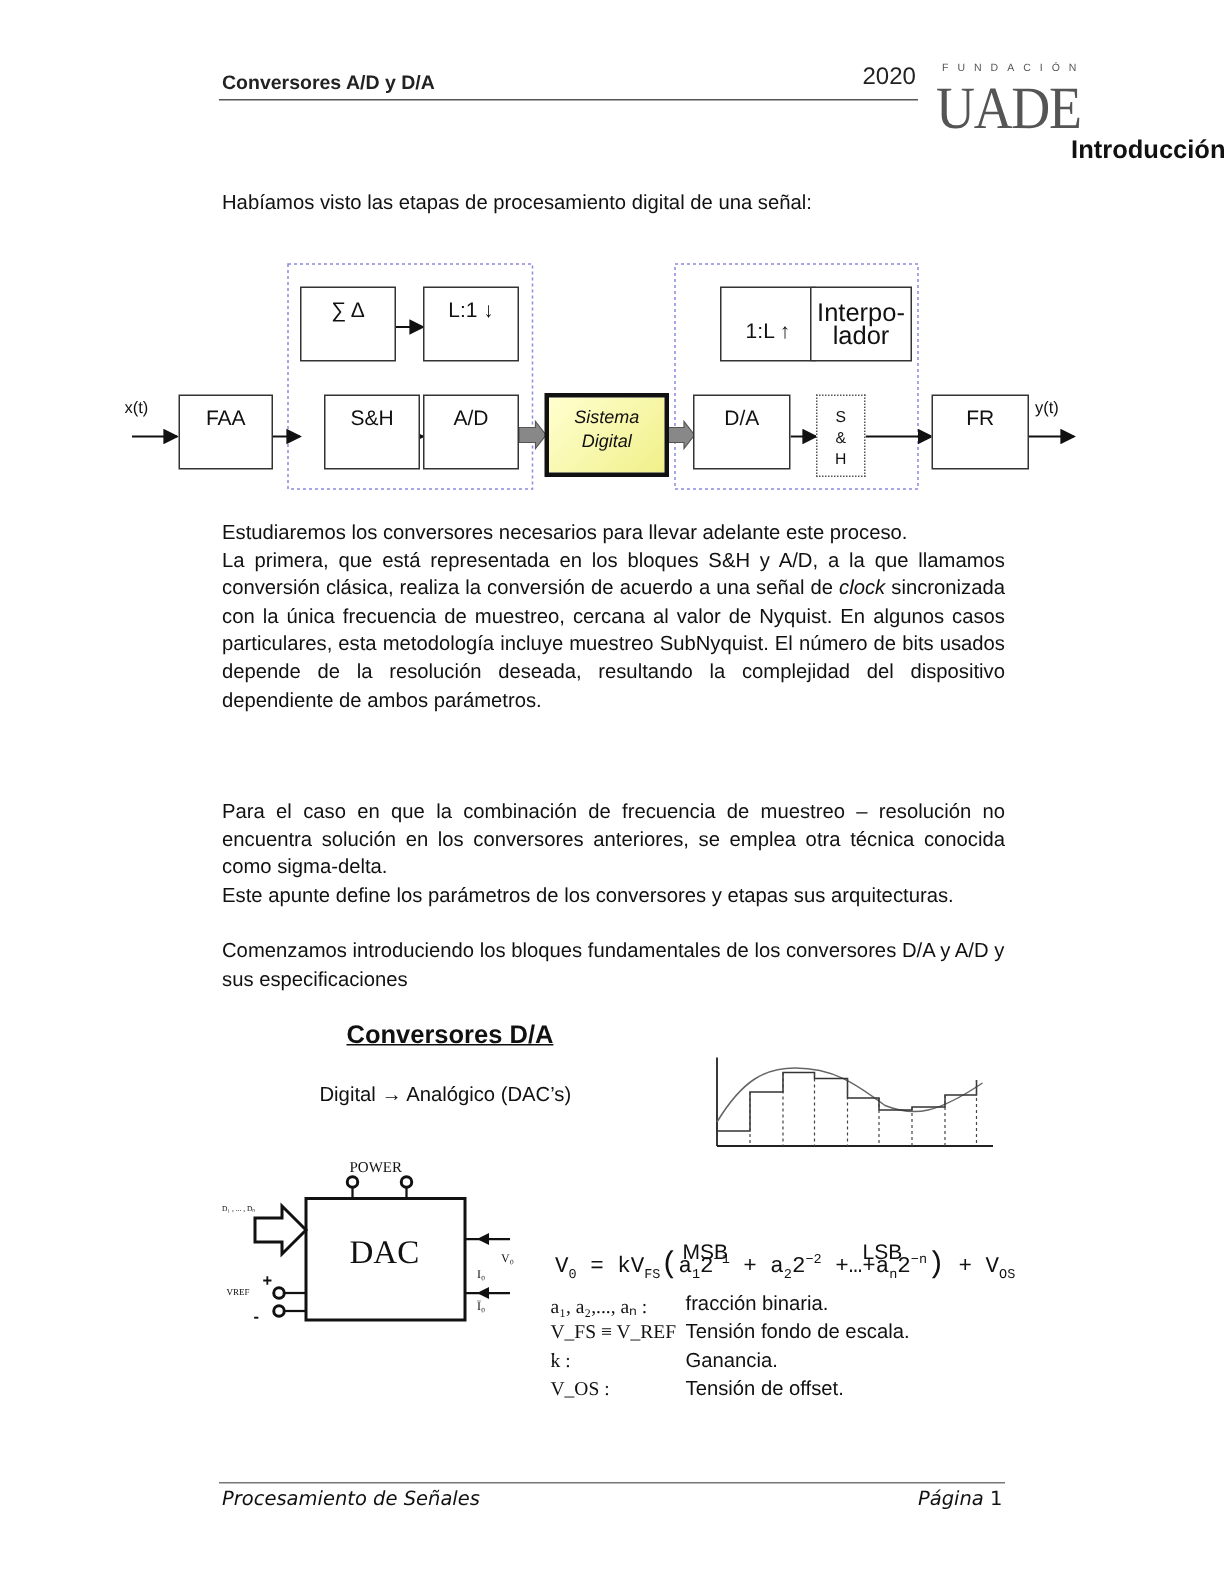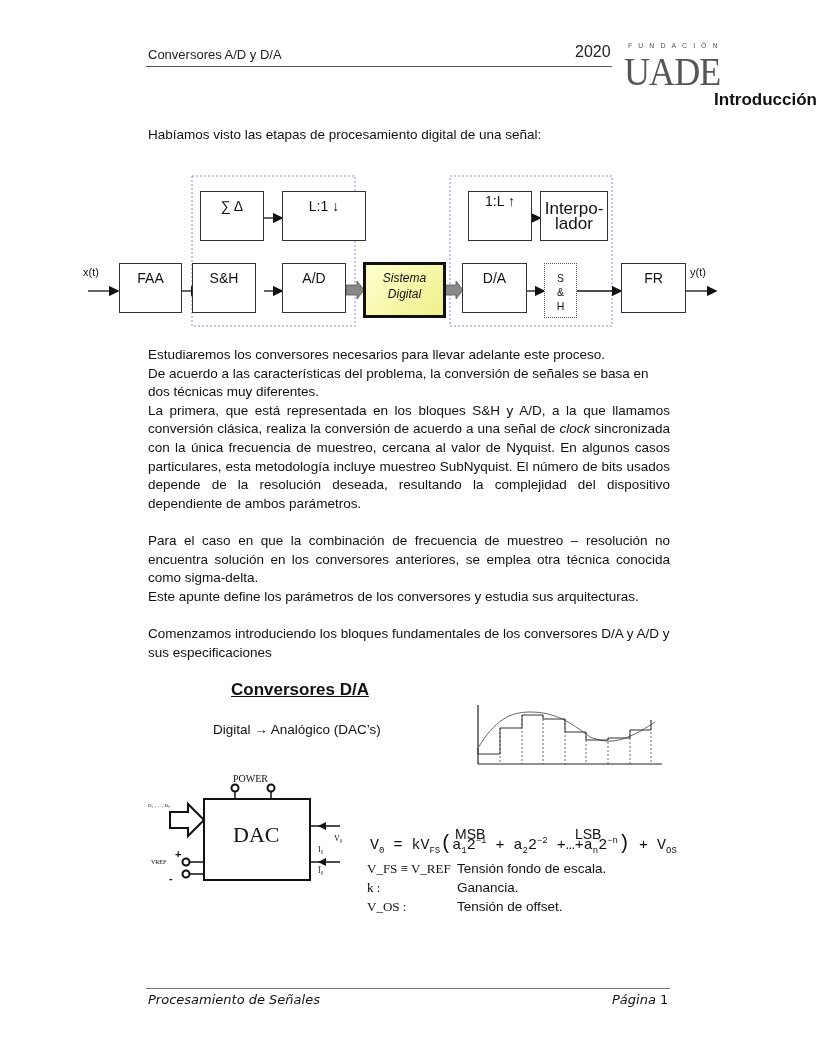--- a/index.html
+++ b/index.html
@@ -1,18 +1,18 @@
 <!DOCTYPE html>
 <html><head>
   <meta charset="utf-8">
   <style>
     html, body { margin: 0; padding: 0; background: #ffffff; }
     body { width: 817px; height: 1057px; position: relative; overflow: hidden; font-family: "Liberation Sans", sans-serif; color: #111; }
     .abs { position: absolute; }
-    .hdr-left { left: 148px; top: 47px; font-size: 13px; color: #222; }
+    .hdr-left { left: 148px; top: 47px; font-size: 13px; color: #222; font-weight: bold; }
     .hdr-year { left: 575px; top: 43px; font-size: 16px; color: #222; }
     .hdr-line { left: 146px; top: 66px; width: 466px; height: 0; border-top: 1px solid #555; }
     .logo-small { left: 628px; top: 42px; font-size: 7px; letter-spacing: 6px; color: #555; }
     .logo-big { left: 624px; top: 48px; font-size: 40px; font-family: "Liberation Serif", serif; color: #555; letter-spacing: -1px; transform: scaleX(0.9); transform-origin: left; }
     .title { left: 0; width: 817px; top: 90px; text-align: right; font-size: 17px; font-weight: bold; }
     .intro { left: 148px; top: 127px; font-size: 13.5px; }
     .para { left: 148px; width: 522px; font-size: 13.5px; line-height: 18.6px; text-align: justify; }
     .para p { margin: 0; }
     .p1 { top: 346px; }
     .p2 { top: 532px; }
@@ -65,51 +65,50 @@
     <line x1="686" y1="291" x2="716" y2="291" stroke="#111" stroke-width="1.3" marker-end="url(#ah)"></line>
 
     <path d="M346,285 L357,285 L357,281 L364,290 L357,299 L357,295 L346,295 Z" fill="#888" stroke="#555" stroke-width="0.8"></path>
     <path d="M445,285 L456,285 L456,281 L463,290 L456,299 L456,295 L445,295 Z" fill="#888" stroke="#555" stroke-width="0.8"></path>
   </svg>
   <div class="abs" style="left:83px;top:266px;font-size:11px;">x(t)</div>
   <div class="abs" style="left:690px;top:266px;font-size:11px;">y(t)</div>
 
   <div class="box" style="left:119px;top:263px;width:63px;height:50px;padding-top:6px;">FAA</div>
   <div class="box" style="left:200px;top:191px;width:64px;height:50px;padding-top:6px;">∑ Δ</div>
-  <div class="box" style="left:282px;top:191px;width:84px;height:50px;padding-top:6px;">L:1 ↓</div>
-  <div class="box" style="left:192px;top:263px;width:64px;height:50px;padding-top:6px;">S&amp;H</div>
+  <div class="box" style="left:282px;top:191px;width:64px;height:50px;padding-top:6px;">L:1 ↓</div>
+  <div class="box" style="left:216px;top:263px;width:64px;height:50px;padding-top:6px;">S&amp;H</div>
   <div class="box" style="left:282px;top:263px;width:64px;height:50px;padding-top:6px;">A/D</div>
 
   <div class="box" style="left:363px;top:262px;width:83px;height:56px;border:3px solid #111;background:linear-gradient(135deg,#ffffd0,#f0f08a);font-style:italic;font-size:12px;padding-top:5px;line-height:16px;">
     <div>Sistema</div>
     <div>Digital</div>
   </div>
 
-  <div class="box" style="left:468px;top:191px;width:64px;height:50px;padding-top:1px;">1:L ↑</div>
+  <div class="box" style="left:480px;top:191px;width:64px;height:50px;padding-top:20px;">1:L ↑</div>
   <div class="box" style="left:540px;top:191px;width:68px;height:50px;padding-top:9px;font-size:17px;line-height:15px;">
     <div>Interpo-</div>
     <div>lador</div>
   </div>
   <div class="box" style="left:462px;top:263px;width:65px;height:50px;padding-top:6px;">D/A</div>
   <div class="box" style="left:544px;top:263px;width:33px;height:55px;border:1.3px dotted #555;font-size:10.5px;line-height:14px;padding-top:7px;">
     <div>S</div>
     <div>&amp;</div>
     <div>H</div>
   </div>
   <div class="box" style="left:621px;top:263px;width:65px;height:50px;padding-top:6px;">FR</div>
 </div>
 
 <div class="abs para p1">
   <p style="text-align:left;">Estudiaremos los conversores necesarios para llevar adelante este proceso.</p>
-  <p style="text-align:left;">De acuerdo a las características del problema, la conversión de señales se basa en dos técnicas muy diferentes.</p>
   <p><span>La primera, que está representada en los bloques S&amp;H y A/D, a la que llamamos conversión clásica, realiza la conversión de acuerdo a una señal de </span><i>clock</i><span> sincronizada con la única frecuencia de muestreo, cercana al valor de Nyquist. En algunos casos particulares, esta metodología incluye muestreo SubNyquist. El número de bits usados depende de la resolución deseada, resultando la complejidad del dispositivo dependiente de ambos parámetros.</span></p>
 </div>
 <div class="abs para p2">
   <p>Para el caso en que la combinación de frecuencia de muestreo – resolución no encuentra solución en los conversores anteriores, se emplea otra técnica conocida como sigma-delta.</p>
-  <p style="text-align:left;">Este apunte define los parámetros de los conversores y estudia sus arquitecturas.</p>
+  <p style="text-align:left;">Este apunte define los parámetros de los conversores y etapas sus arquitecturas.</p>
 </div>
 <div class="abs para p3" style="text-align:left;">Comenzamos introduciendo los bloques fundamentales de los conversores D/A y A/D y sus especificaciones</div>
 
 <div class="abs sec-title">Conversores D/A</div>
 <div class="abs dig-label">Digital → Analógico   (DAC’s)</div>
 
 <div class="abs" style="left:470px;top:700px;">
   <svg width="195" height="68">
     <line x1="8" y1="5" x2="8" y2="64" stroke="#222" stroke-width="1.2"></line>
     <line x1="8" y1="64" x2="192" y2="64" stroke="#222" stroke-width="1.2"></line>
@@ -155,20 +154,24 @@
   <div class="abs" style="left:186px;top:60px;font-size:8px;font-family:'Liberation Serif',serif;">V₀</div>
   <div class="abs" style="left:170px;top:92px;font-size:8px;font-family:Liberation Serif, serif;">Ī₀</div>
 </div>
 
 <div class="abs formula">V<sub style="font-size:9px">0</sub> = kV<sub style="font-size:9px">FS</sub><span style="font-size:20px">(</span>a<sub style="font-size:9px">1</sub>2<sup style="font-size:9px">−1</sup> + a<sub style="font-size:9px">2</sub>2<sup style="font-size:9px">−2</sup> +…+a<sub style="font-size:9px">n</sub>2<sup style="font-size:9px">−n</sup><span style="font-size:20px">)</span> + V<sub style="font-size:9px">OS</sub></div>
 <div class="abs msb">MSB</div>
 <div class="abs lsb">LSB</div>
 
 <div class="abs defs">
   <div class="def-row">
+    <span class="def-sym">a₁, a₂,..., aₙ :</span>
+    <span class="def-txt">fracción binaria.</span>
+  </div>
+  <div class="def-row">
     <span class="def-sym">V_FS ≡ V_REF :</span>
     <span class="def-txt">Tensión  fondo de escala.</span>
   </div>
   <div class="def-row">
     <span class="def-sym">k :</span>
     <span class="def-txt">Ganancia.</span>
   </div>
   <div class="def-row">
     <span class="def-sym">V_OS :</span>
     <span class="def-txt">Tensión de offset.</span>

